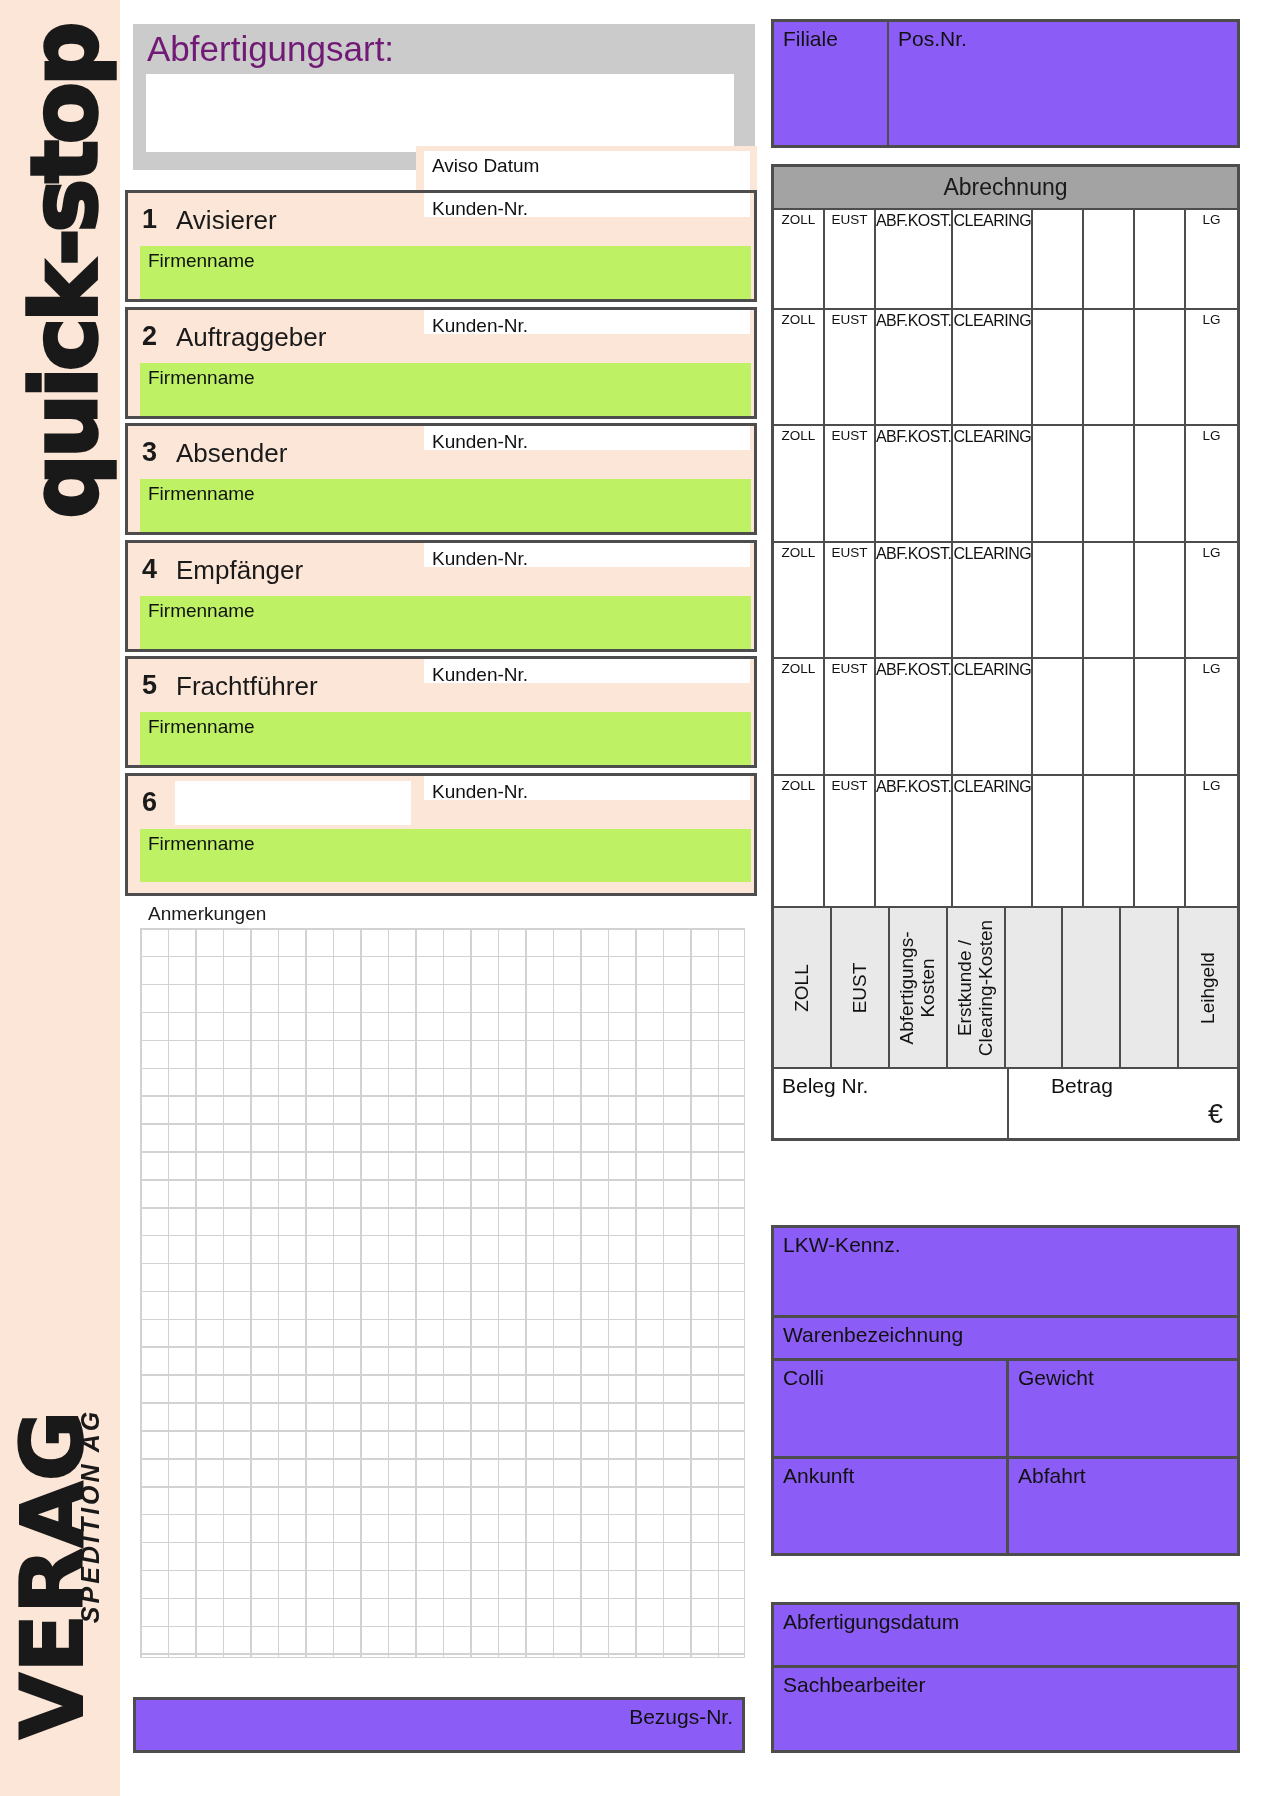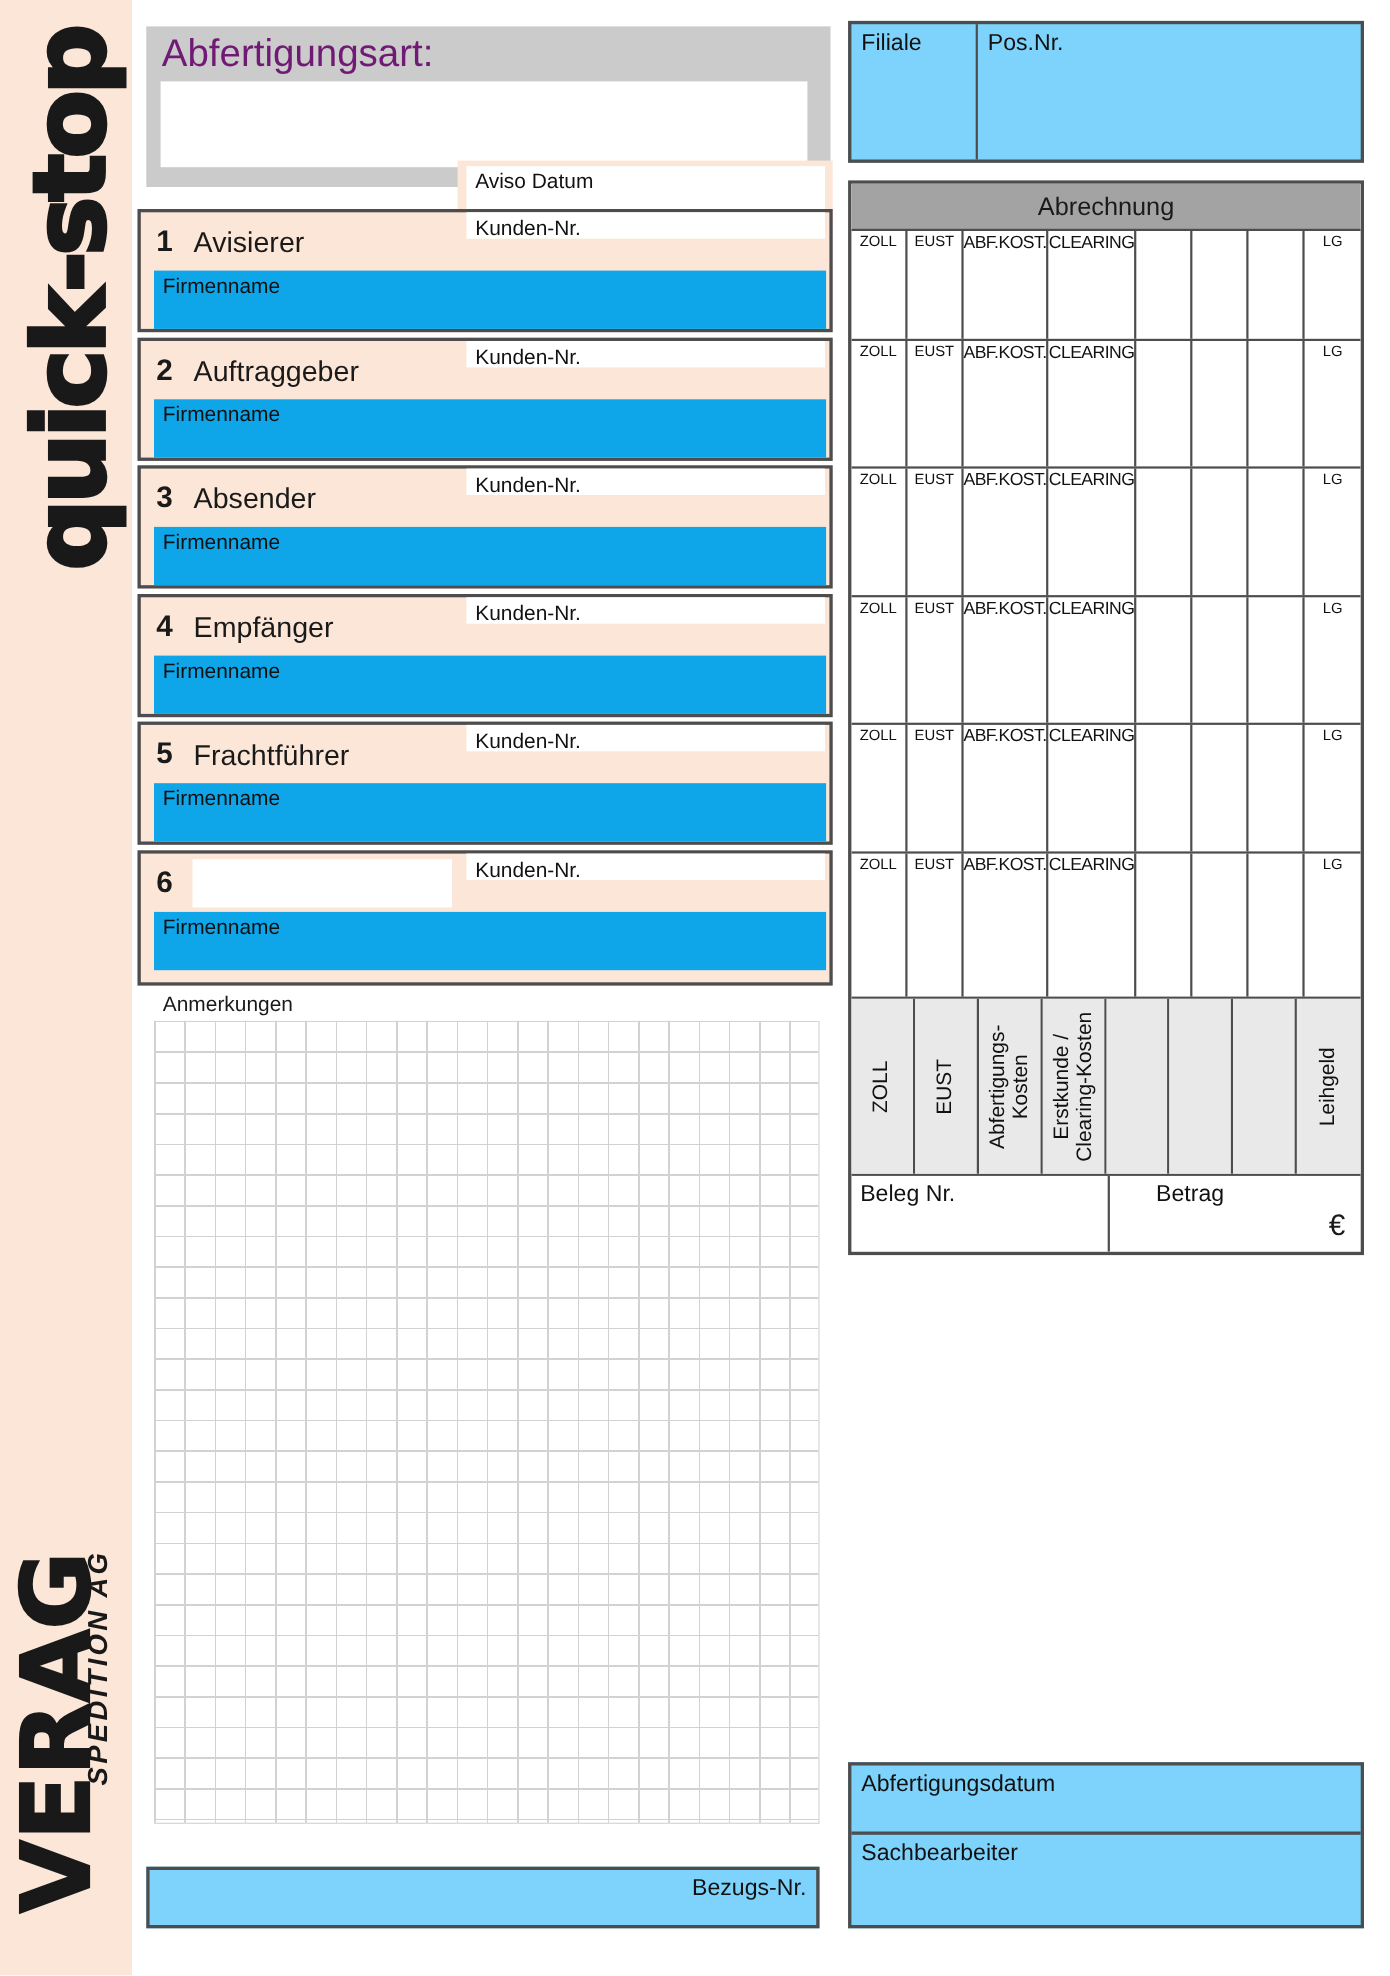--- a/index.html
+++ b/index.html
@@ -10,21 +10,21 @@
   .sidebar{position:absolute;left:0;top:0;width:120px;height:1796px;background:#fce6d7;}
   .vert{position:absolute;white-space:nowrap;transform:translate(-50%,-50%) rotate(-90deg);}
   .brand-quickstop{left:64px;top:272px;font-size:90px;font-weight:bold;letter-spacing:-4px;
         color:#191919;-webkit-text-stroke:3.5px #191919;font-family:"DejaVu Sans",sans-serif;}
   .brand-verag{left:52px;top:1575px;font-size:86px;font-weight:bold;letter-spacing:0px;
         color:#191919;-webkit-text-stroke:2px #191919;font-family:"DejaVu Sans",sans-serif;}
   .brand-sped{left:90px;top:1516px;font-size:25px;font-weight:bold;font-style:italic;
         letter-spacing:3px;color:#191919;}
 
   
-  .frame{position:absolute;background:#7dd3fc;border:3px solid #4d4d4d;box-sizing:border-box;}
+  .frame{position:absolute;background:#8b5cf6;border:3px solid #4d4d4d;box-sizing:border-box;}
   .field-label{font-size:19px;color:#111;}
   .box-label{font-size:21px;color:#111;}
 
   
   .abf-box{position:absolute;left:133px;top:24px;width:622px;height:146px;background:#cbcbcb;}
   .abf-title{position:absolute;left:14px;top:5px;font-size:35px;color:#701a75;}
   .abf-input{position:absolute;left:13px;top:50px;width:588px;height:78px;background:#fff;}
 
   .filiale-box{left:771px;top:19px;width:469px;height:129px;display:flex;}
   .filiale-cell{width:115px;border-right:2px solid #4d4d4d;padding:5px 9px;box-sizing:border-box;}
@@ -34,21 +34,21 @@
   .aviso-input{position:absolute;left:8px;top:5px;width:326px;height:43px;background:#fff;padding:4px 8px;box-sizing:border-box;}
 
   
   .section{position:absolute;left:125px;width:632px;background:#fce6d7;
            border:3px solid #4d4d4d;box-sizing:border-box;}
   .sec-num{position:absolute;left:14px;top:11px;font-size:27px;font-weight:bold;}
   .sec-title{position:absolute;left:48px;top:12px;font-size:26px;}
   .sec-name-input{display:none;position:absolute;left:47px;top:5px;width:236px;height:44px;background:#fff;}
   .section.no-title .sec-name-input{display:block;}
   .kunden-box{position:absolute;left:296px;top:0px;width:326px;height:24px;background:#fff;padding:5px 8px;box-sizing:border-box;}
-  .firma-box{position:absolute;left:12px;top:53px;width:611px;height:53px;background:#0ea5e9;padding:4px 8px;box-sizing:border-box;}
+  .firma-box{position:absolute;left:12px;top:53px;width:611px;height:53px;background:#bef264;padding:4px 8px;box-sizing:border-box;}
 
   
   .ab-box{position:absolute;left:771px;top:164px;width:469px;height:977px;background:#fff;
           border:3px solid #4d4d4d;box-sizing:border-box;overflow:hidden;}
   .ab-header{height:41px;background:#a3a3a3;border-bottom:2px solid #4d4d4d;
              text-align:center;font-size:23px;line-height:41px;}
   .ab-row{display:grid;grid-template-columns:repeat(8,1fr);border-bottom:2px solid #4d4d4d;box-sizing:border-box;}
   .ab-cell{border-right:2px solid #4d4d4d;box-sizing:border-box;position:relative;}
   .ab-cell:last-child{border-right:none;}
   .colhead{display:block;text-align:center;font-size:13.5px;padding-top:2px;color:#111;}
@@ -380,20 +380,44 @@
       <div class="betrag-cell">
         <span class="box-label">Betrag</span>
         <span class="euro">€</span>
       </div>
     </div>
   </div>
 
   <div class="anm-label">Anmerkungen</div>
   <div class="anm-grid"></div>
 
+  <div class="frame ship-box">
+    <div class="ship-row1">
+      <span class="box-label">LKW-Kennz.</span>
+    </div>
+    <div class="ship-row2">
+      <span class="box-label">Warenbezeichnung</span>
+    </div>
+    <div class="ship-row-split">
+      <div class="split-l">
+        <span class="box-label">Colli</span>
+      </div>
+      <div class="split-r">
+        <span class="box-label">Gewicht</span>
+      </div>
+    </div>
+    <div class="ship-row-split">
+      <div class="split-l">
+        <span class="box-label">Ankunft</span>
+      </div>
+      <div class="split-r">
+        <span class="box-label">Abfahrt</span>
+      </div>
+    </div>
+  </div>
 
   <div class="frame proc-box">
     <div class="proc-row1">
       <span class="box-label">Abfertigungsdatum</span>
     </div>
     <div class="proc-row2">
       <span class="box-label">Sachbearbeiter</span>
     </div>
   </div>
 

